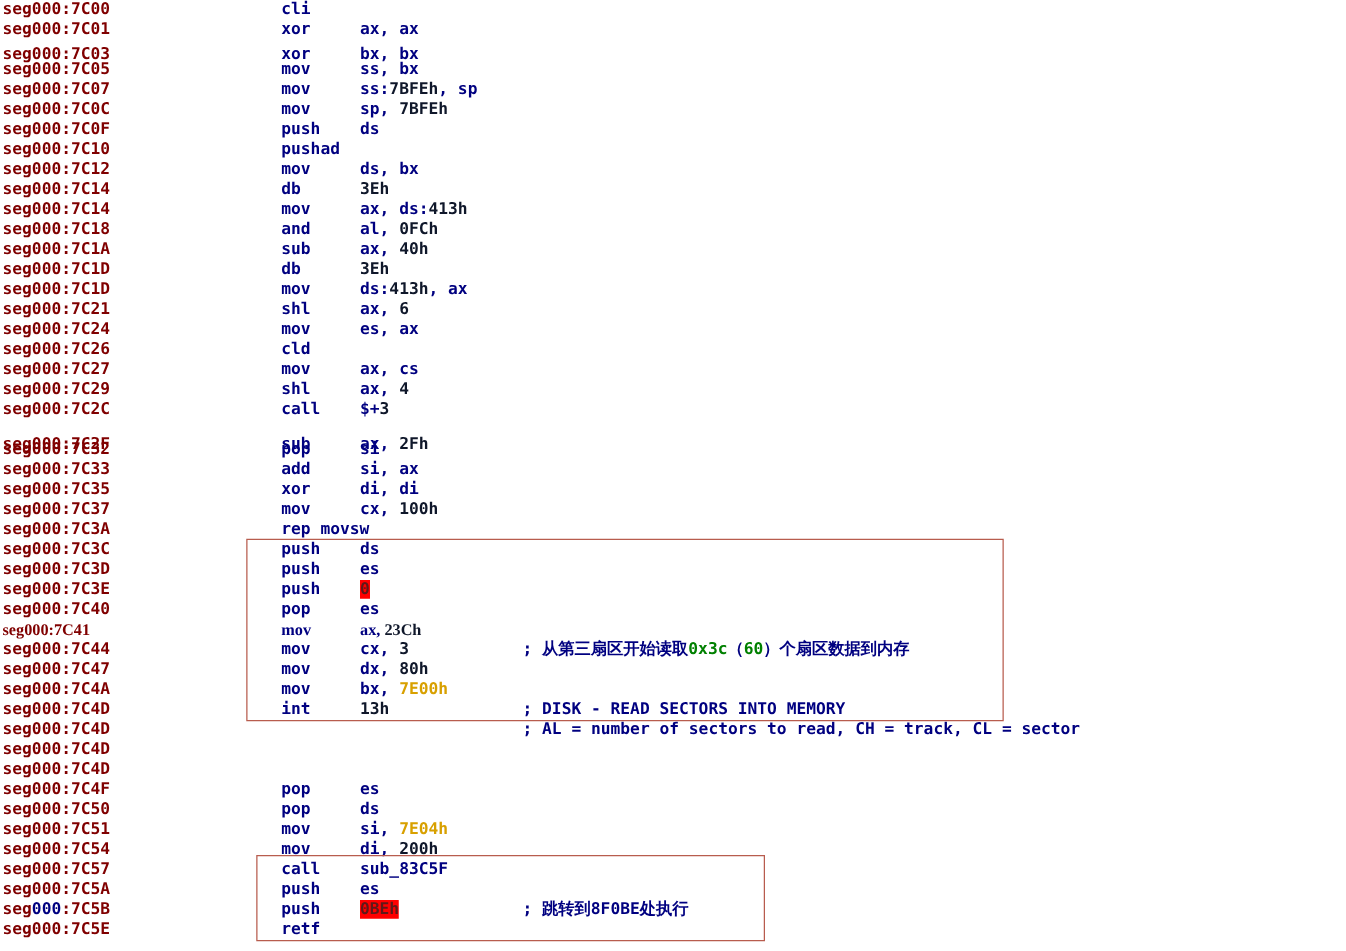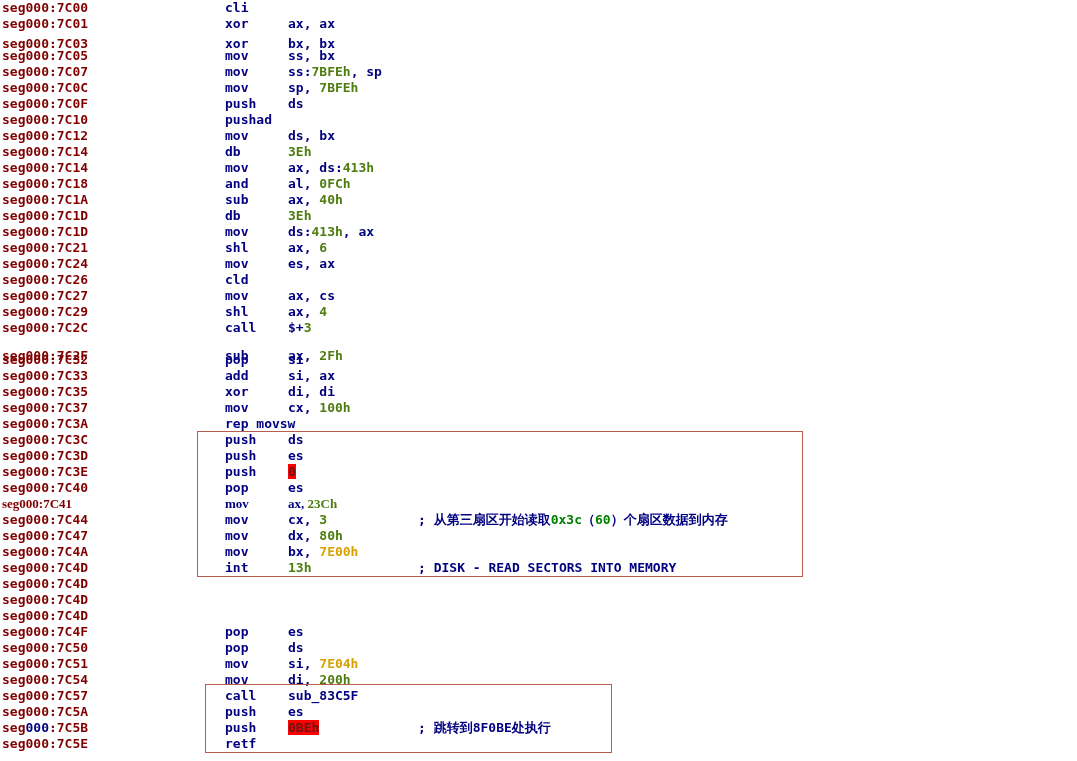--- a/index.html
+++ b/index.html
@@ -9,21 +9,21 @@
   }
   .row{position:absolute;left:0;height:16px;line-height:16px;white-space:pre;width:946px;}
   .addr-col{position:absolute;left:2px;top:0;}
   .code-col{position:absolute;left:225px;top:0;}
   .cmt-col{position:absolute;left:418px;top:0;}
   .mn{display:inline-block;min-width:63px;}
   .tk{white-space:pre;}
   .abox{position:absolute;border:1px solid #b85c4e;pointer-events:none;}
   
 </style>
-<style>.c-addr{color:#800000}.c-code{color:#000080}.c-num{color:#4d7c0f}.c-off{color:#d8a000}.c-cmt{color:#000080}.c-cmtnum{color:#008000}.c-cmtm{color:#000080;font-family:"DejaVu Sans Mono",monospace}.c-hl{background:#ff0000;color:#601818}.abox{border-color:#b85c4e}.screen{background:#ffffff}</style></head>
+<style>.c-addr{color:#800000}.c-code{color:#000080}.c-num{color:#0f172a}.c-off{color:#d8a000}.c-cmt{color:#000080}.c-cmtnum{color:#008000}.c-cmtm{color:#000080;font-family:"DejaVu Sans Mono",monospace}.c-hl{background:#ff0000;color:#601818}.abox{border-color:#b85c4e}.screen{background:#ffffff}</style></head>
 <body>
 
 <div class="screen" id="screen">
   <div id="lines">
       <div class="row" style="top: 0px;"><span class="addr-col"><span class="tk c-addr">seg000:7C00</span></span><span class="code-col"><span class="tk c-code mn">cli</span></span></div>
       <div class="row" style="top: 16px;"><span class="addr-col"><span class="tk c-addr">seg000:7C01</span></span><span class="code-col"><span class="tk c-code mn">xor</span><span class="tk c-code">ax, ax</span></span></div>
       <div class="row" style="top: 36px;"><span class="addr-col"><span class="tk c-addr">seg000:7C03</span></span><span class="code-col"><span class="tk c-code mn">xor</span><span class="tk c-code">bx, bx</span></span></div>
       <div class="row" style="top: 48px;"><span class="addr-col"><span class="tk c-addr">seg000:7C05</span></span><span class="code-col"><span class="tk c-code mn">mov</span><span class="tk c-code">ss, bx</span></span></div>
       <div class="row" style="top: 64px;"><span class="addr-col"><span class="tk c-addr">seg000:7C07</span></span><span class="code-col"><span class="tk c-code mn">mov</span><span class="tk c-code">ss:</span><span class="tk c-num">7BFEh</span><span class="tk c-code">, sp</span></span></div>
       <div class="row" style="top: 80px;"><span class="addr-col"><span class="tk c-addr">seg000:7C0C</span></span><span class="code-col"><span class="tk c-code mn">mov</span><span class="tk c-code">sp, </span><span class="tk c-num">7BFEh</span></span></div>
@@ -50,21 +50,21 @@
       <div class="row" style="top: 416px;"><span class="addr-col"><span class="tk c-addr">seg000:7C3A</span></span><span class="code-col"><span class="tk c-code mn">rep movsw</span></span></div>
       <div class="row" style="top: 432px;"><span class="addr-col"><span class="tk c-addr">seg000:7C3C</span></span><span class="code-col"><span class="tk c-code mn">push</span><span class="tk c-code">ds</span></span></div>
       <div class="row" style="top: 448px;"><span class="addr-col"><span class="tk c-addr">seg000:7C3D</span></span><span class="code-col"><span class="tk c-code mn">push</span><span class="tk c-code">es</span></span></div>
       <div class="row" style="top: 464px;"><span class="addr-col"><span class="tk c-addr">seg000:7C3E</span></span><span class="code-col"><span class="tk c-code mn">push</span><span class="tk c-hl">0</span></span></div>
       <div class="row" style="top: 480px;"><span class="addr-col"><span class="tk c-addr">seg000:7C40</span></span><span class="code-col"><span class="tk c-code mn">pop</span><span class="tk c-code">es</span></span></div>
       <div class="row" style="top: 496px; font-family: Liberation Serif, serif;"><span class="addr-col"><span class="tk c-addr">seg000:7C41</span></span><span class="code-col"><span class="tk c-code mn">mov</span><span class="tk c-code">ax, </span><span class="tk c-num">23Ch</span></span></div>
       <div class="row" style="top: 512px;"><span class="addr-col"><span class="tk c-addr">seg000:7C44</span></span><span class="code-col"><span class="tk c-code mn">mov</span><span class="tk c-code">cx, </span><span class="tk c-num">3</span></span><span class="cmt-col"><span class="tk c-cmt">; 从第三扇区开始读取</span><span class="tk c-cmtnum">0x3c</span><span class="tk c-cmt">（</span><span class="tk c-cmtnum">60</span><span class="tk c-cmt">）个扇区数据到内存</span></span></div>
       <div class="row" style="top: 528px;"><span class="addr-col"><span class="tk c-addr">seg000:7C47</span></span><span class="code-col"><span class="tk c-code mn">mov</span><span class="tk c-code">dx, </span><span class="tk c-num">80h</span></span></div>
       <div class="row" style="top: 544px;"><span class="addr-col"><span class="tk c-addr">seg000:7C4A</span></span><span class="code-col"><span class="tk c-code mn">mov</span><span class="tk c-code">bx, </span><span class="tk c-off">7E00h</span></span></div>
       <div class="row" style="top: 560px;"><span class="addr-col"><span class="tk c-addr">seg000:7C4D</span></span><span class="code-col"><span class="tk c-code mn">int</span><span class="tk c-num">13h</span></span><span class="cmt-col"><span class="tk c-cmt">; DISK - READ SECTORS INTO MEMORY</span></span></div>
-      <div class="row" style="top: 576px;"><span class="addr-col"><span class="tk c-addr">seg000:7C4D</span></span></div>
+      <div class="row" style="top: 576px;"><span class="addr-col"><span class="tk c-addr">seg000:7C4D</span></span><span class="cmt-col"><span class="tk c-cmt">; AL = number of sectors to read, CH = track, CL = sector</span></span></div>
       <div class="row" style="top: 592px;"><span class="addr-col"><span class="tk c-addr">seg000:7C4D</span></span></div>
       <div class="row" style="top: 608px;"><span class="addr-col"><span class="tk c-addr">seg000:7C4D</span></span></div>
       <div class="row" style="top: 624px;"><span class="addr-col"><span class="tk c-addr">seg000:7C4F</span></span><span class="code-col"><span class="tk c-code mn">pop</span><span class="tk c-code">es</span></span></div>
       <div class="row" style="top: 640px;"><span class="addr-col"><span class="tk c-addr">seg000:7C50</span></span><span class="code-col"><span class="tk c-code mn">pop</span><span class="tk c-code">ds</span></span></div>
       <div class="row" style="top: 656px;"><span class="addr-col"><span class="tk c-addr">seg000:7C51</span></span><span class="code-col"><span class="tk c-code mn">mov</span><span class="tk c-code">si, </span><span class="tk c-off">7E04h</span></span></div>
       <div class="row" style="top: 672px;"><span class="addr-col"><span class="tk c-addr">seg000:7C54</span></span><span class="code-col"><span class="tk c-code mn">mov</span><span class="tk c-code">di, </span><span class="tk c-num">200h</span></span></div>
       <div class="row" style="top: 688px;"><span class="addr-col"><span class="tk c-addr">seg000:7C57</span></span><span class="code-col"><span class="tk c-code mn">call</span><span class="tk c-code">sub_83C5F</span></span></div>
       <div class="row" style="top: 704px;"><span class="addr-col"><span class="tk c-addr">seg000:7C5A</span></span><span class="code-col"><span class="tk c-code mn">push</span><span class="tk c-code">es</span></span></div>
       <div class="row" style="top: 720px;"><span class="addr-col"><span class="tk c-addr">seg</span><span class="tk c-code">000</span><span class="tk c-addr">:7C5B</span></span><span class="code-col"><span class="tk c-code mn">push</span><span class="tk c-hl">0BEh</span></span><span class="cmt-col"><span class="tk c-cmt">; 跳转到</span><span class="tk c-cmtm">8F0BE</span><span class="tk c-cmt">处执行</span></span></div>
       <div class="row" style="top: 736px;"><span class="addr-col"><span class="tk c-addr">seg000:7C5E</span></span><span class="code-col"><span class="tk c-code mn">retf</span></span></div>

